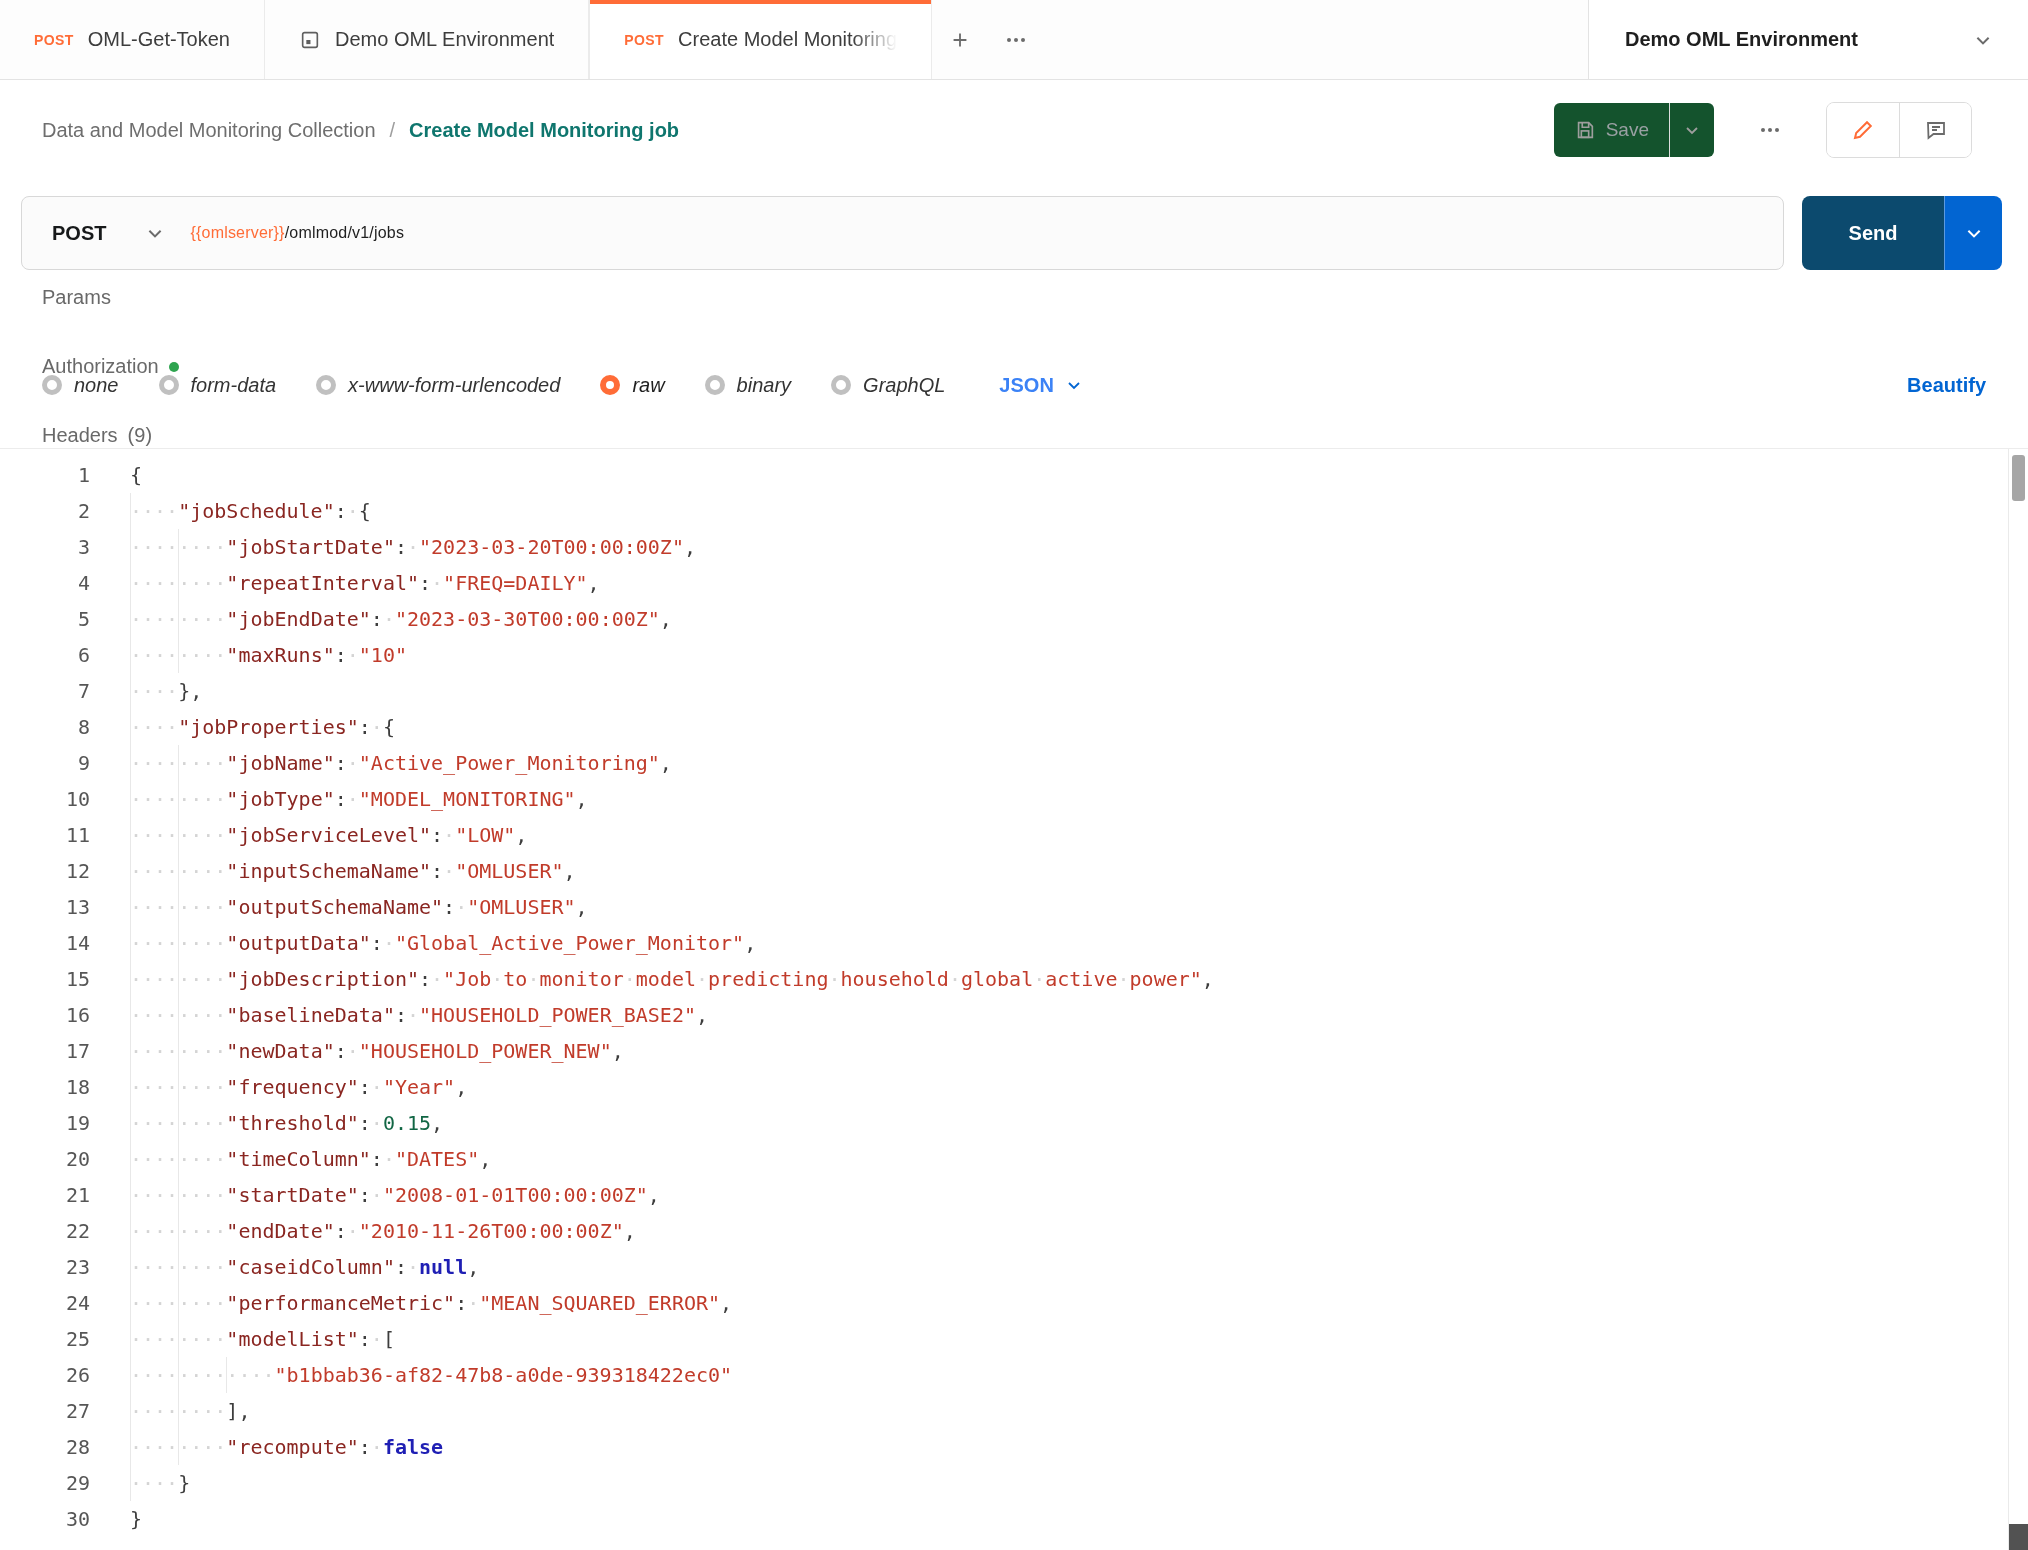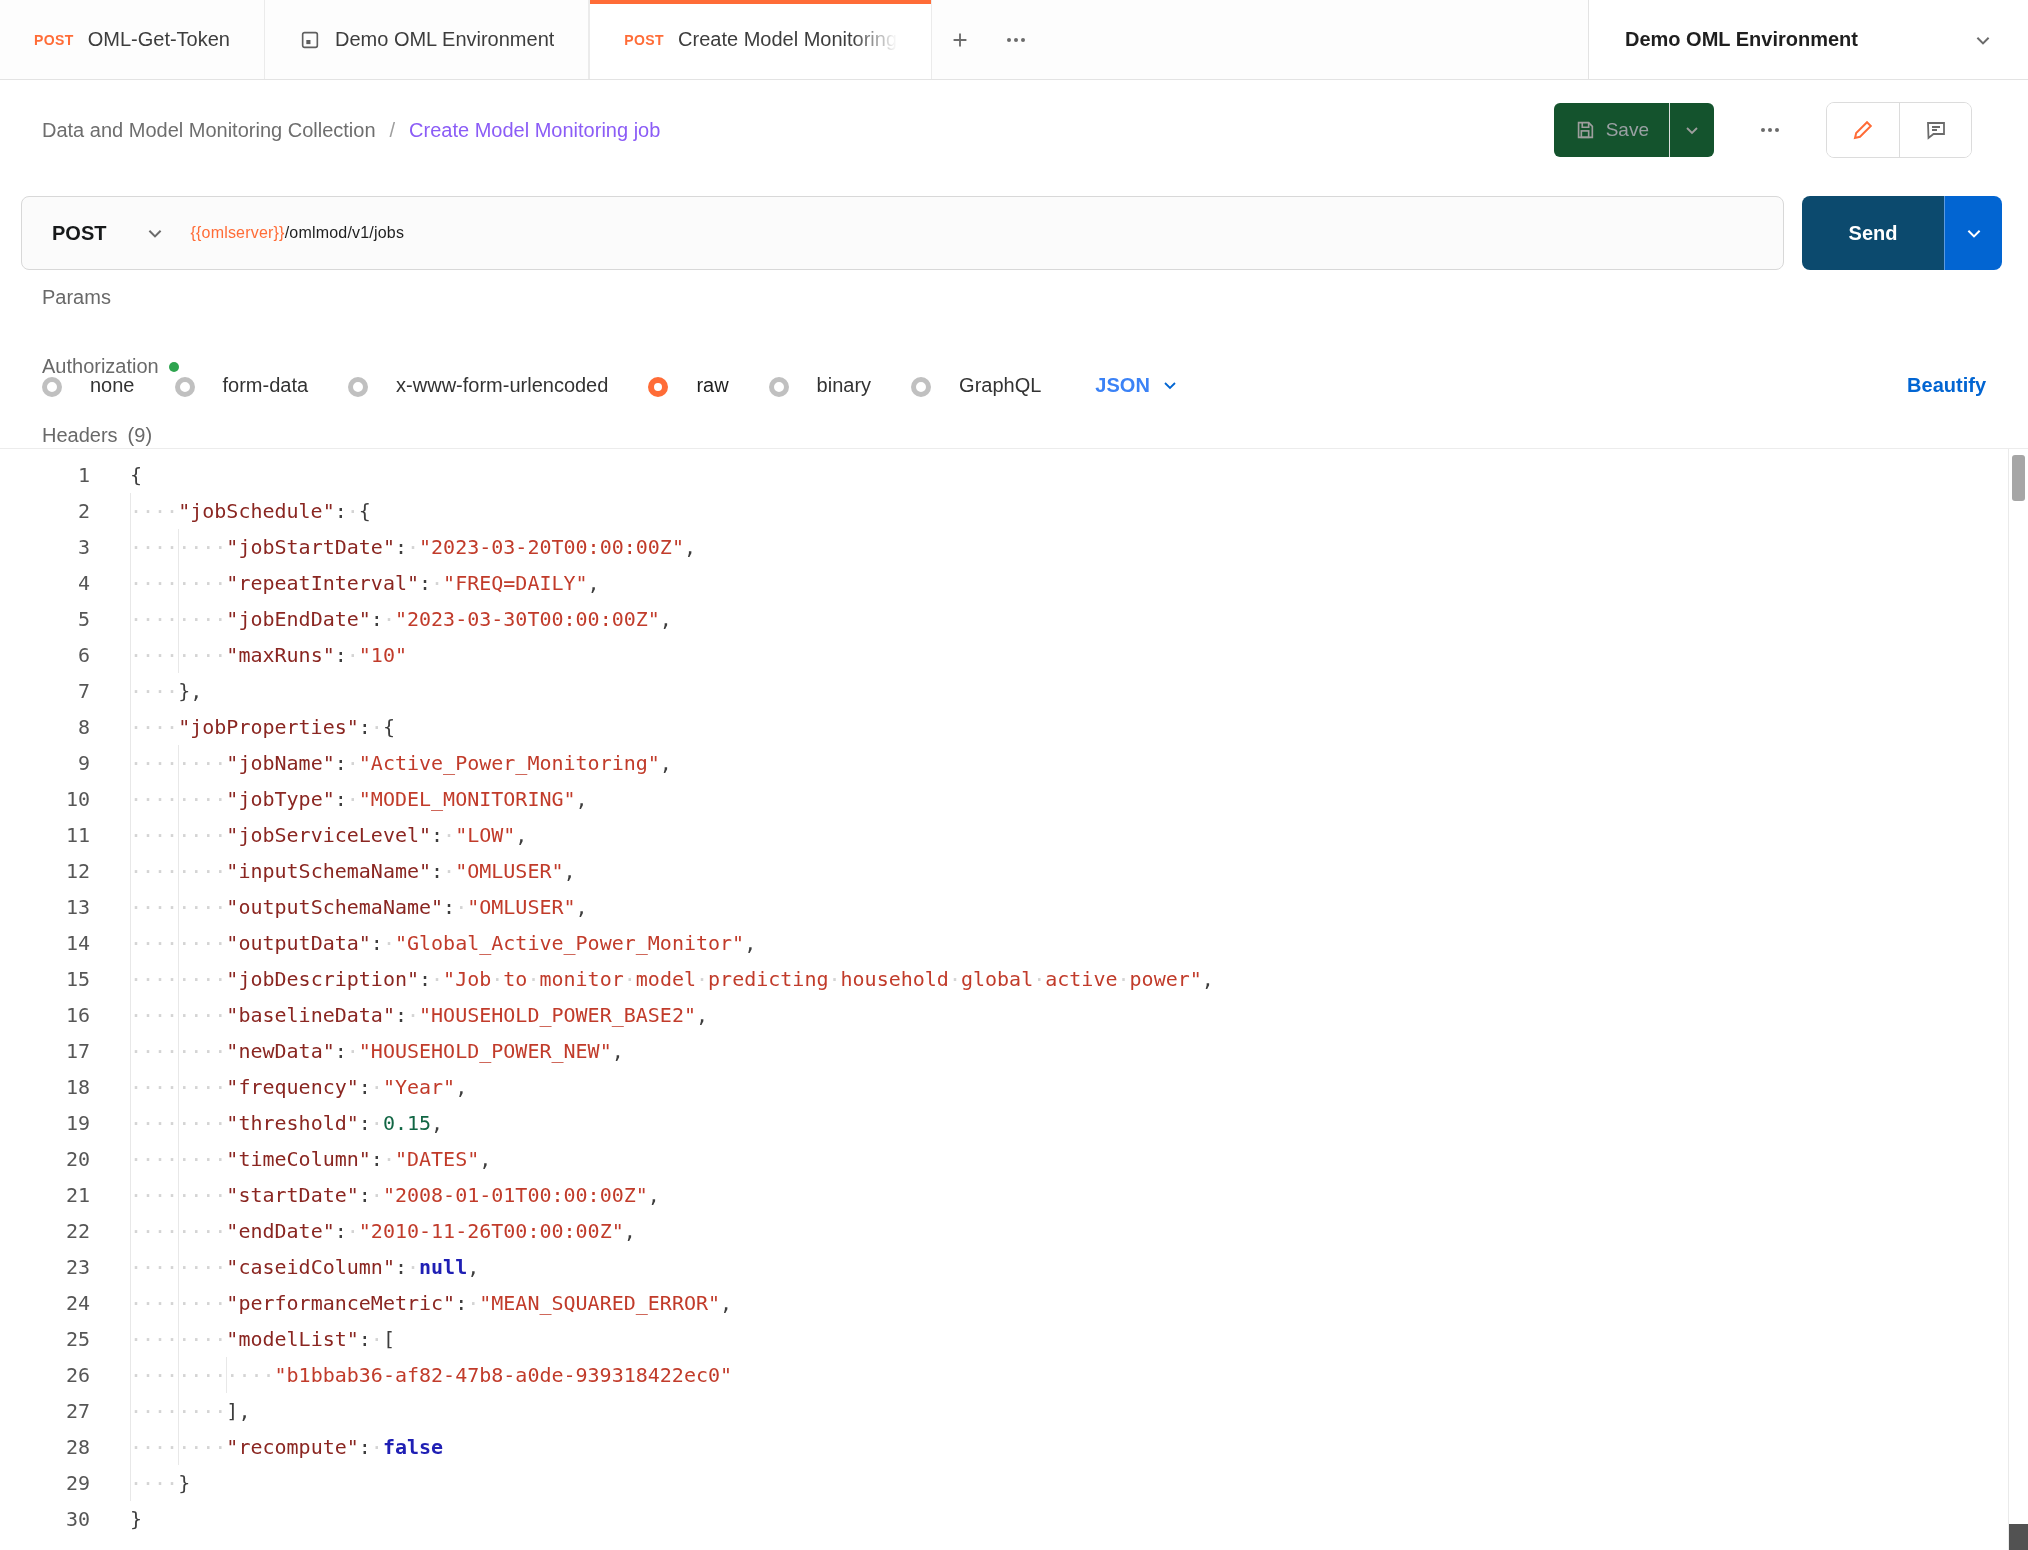--- a/index.html
+++ b/index.html
@@ -22,21 +22,21 @@
   .icon-btn{width:56px;border:none;background:transparent;display:flex;align-items:center;justify-content:center;
        color:#6b6b6b;cursor:pointer;}
   .env-select{margin-left:auto;width:440px;border-left:1px solid #e3e3e3;display:flex;align-items:center;
        justify-content:space-between;padding:0 36px;font-size:20px;font-weight:600;color:#1f1f1f;cursor:pointer;background:#ffffff;}
 
   
   .crumb-row{height:100px;display:flex;align-items:center;padding:0 56px 0 42px;}
   .crumbs{display:flex;align-items:center;gap:14px;font-size:20px;}
   .crumb-collection{color:#6e6e6e;}
   .crumb-sep{color:#9e9e9e;}
-  .crumb-current{color:#8b5cf6;font-weight:400;}
+  .crumb-current{color:#0f766e;font-weight:700;}
   .crumb-actions{margin-left:auto;display:flex;align-items:center;gap:28px;}
   .save-group{display:flex;align-items:stretch;background:#14532d;border-radius:6px;height:54px;
        color:#9aa0a3;font-size:19px;cursor:pointer;}
   .save-main{display:flex;align-items:center;gap:10px;padding:0 20px;}
   .save-caret{padding:0 14px;border-left:1px solid #dedede;display:flex;align-items:center;}
   .side-group{display:flex;border:1px solid #dcdcdc;border-radius:8px;overflow:hidden;height:56px;background:#fff;}
   .side-btn{width:72px;display:flex;align-items:center;justify-content:center;cursor:pointer;background:#fff;}
   .side-btn + .side-btn{border-left:1px solid #dcdcdc;}
 
   
@@ -52,21 +52,21 @@
   
   .req-tabs{display:flex;align-items:stretch;height:64px;padding:0 42px;gap:46px;font-size:20px;color:#696969;flex-direction:column;}
   .req-tab{display:flex;align-items:center;gap:10px;cursor:pointer;}
   .req-tab.active{color:#1f1f1f;font-weight:600;box-shadow:inset 0 -3px 0 #ff6c37;}
   .green-dot{width:10px;height:10px;border-radius:50%;background:#2ea44f;}
   .count{color:#696969;}
   .cookies{margin-left:auto;display:flex;align-items:center;color:#0265d2;font-weight:600;cursor:pointer;}
 
   
   .body-row{display:flex;align-items:center;height:70px;padding:0 42px;gap:40px;font-size:20px;color:#333;}
-  .mode{display:flex;align-items:flex-end;gap:28px;cursor:pointer;}
+  .mode{display:flex;align-items:center;gap:12px;cursor:pointer;font-style:italic;}
   .radio{width:20px;height:20px;border-radius:50%;border:5px solid #c0c0c0;background:#fff;}
   .mode.selected .radio{border:6px solid #ff6c37;}
   .mode.selected .mode-label{color:#1f1f1f;}
   .lang-select{display:flex;align-items:center;gap:12px;color:#3b82f6;font-weight:600;margin-left:14px;cursor:pointer;}
   .beautify{margin-left:auto;color:#0265d2;font-weight:600;cursor:pointer;}
 
   
   .editor{position:relative;margin-top:28px;height:1102px;border-top:1px solid #ececec;background:#fff;overflow:hidden;}
   .code-lines{padding-top:8px;font-family:"DejaVu Sans Mono",monospace;font-size:20px;line-height:36px;}
   .code-line{display:flex;}

